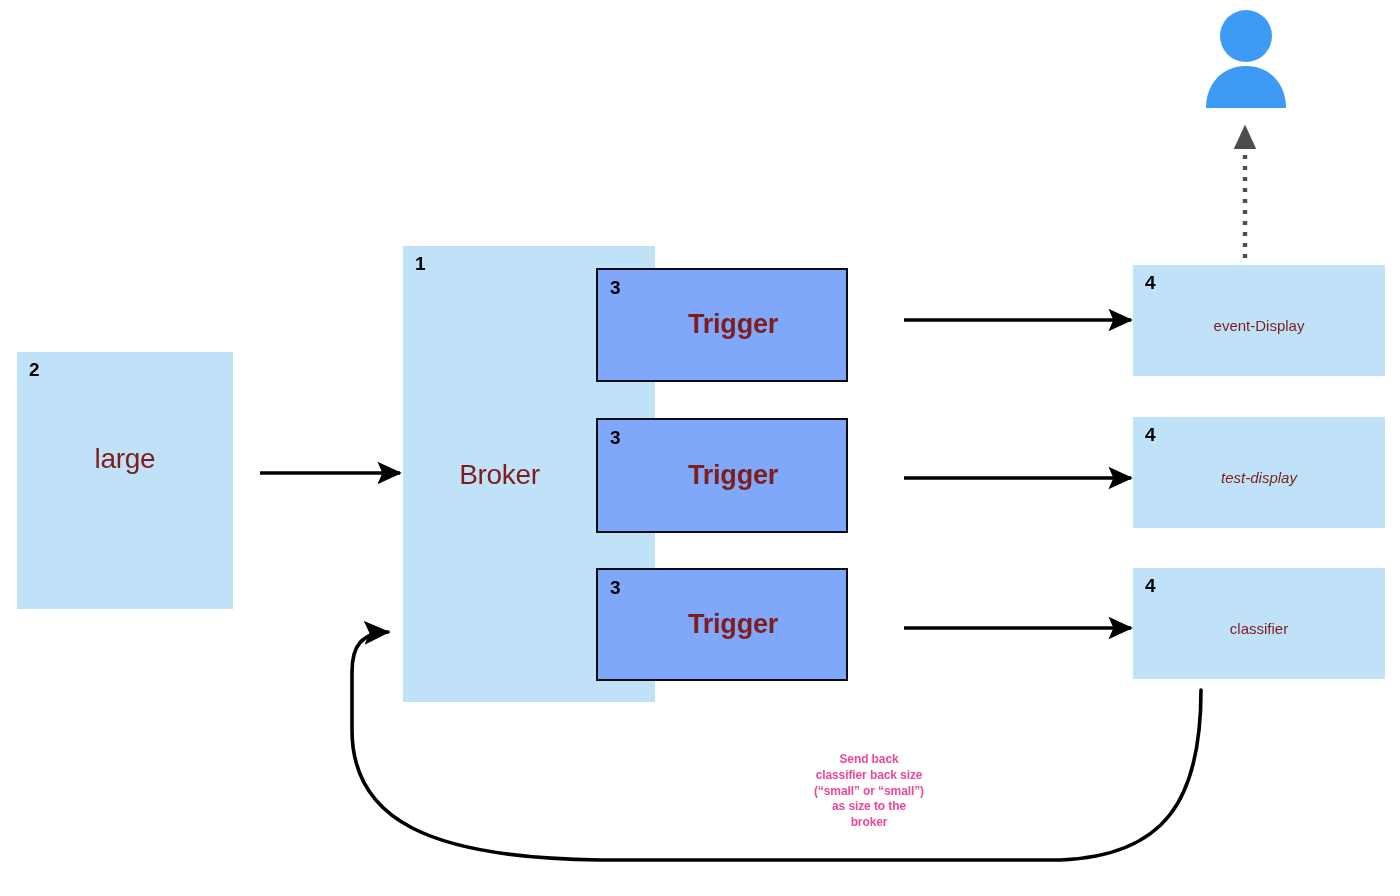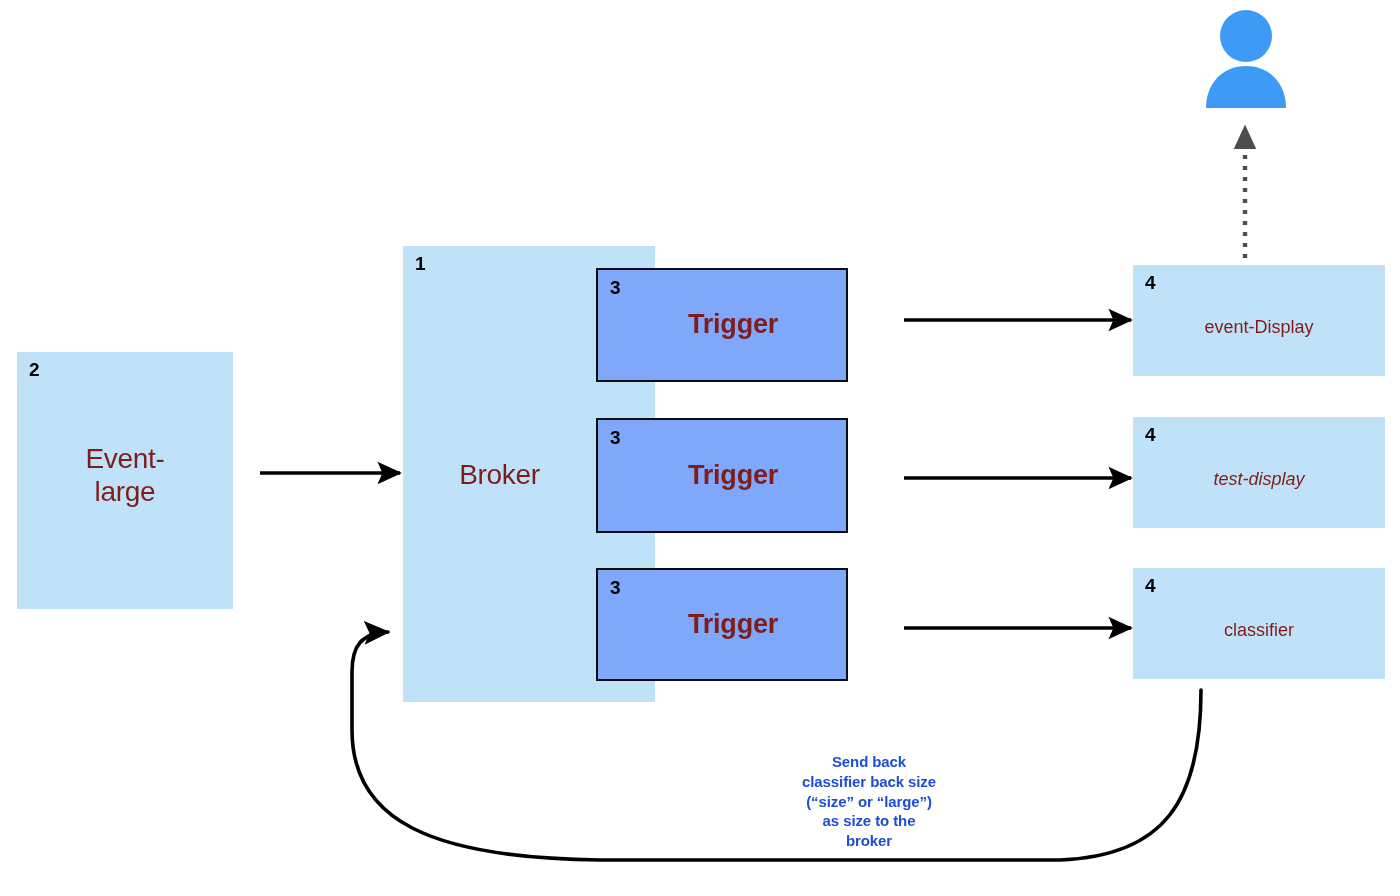--- a/index.html
+++ b/index.html
@@ -48,43 +48,43 @@
     text-align: center;
     color: #7f1d1d;
   }
   .label-big {
     font-size: 28px;
     font-weight: 400;
     line-height: 1.18;
     letter-spacing: -0.3px;
   }
   .label-small {
-    font-size: 18px;
+    font-size: 15px;
     font-weight: 400;
     letter-spacing: 0px;
   }
   .label-trigger {
     font-size: 27px;
     font-weight: 700;
     letter-spacing: -0.2px;
   }
   #svg-layer {
     position: absolute;
     top: 0;
     left: 0;
     width: 1400px;
     height: 896px;
     pointer-events: none;
   }
   .caption {
     position: absolute;
     text-align: center;
-    font-size: 15px;
+    font-size: 12px;
     font-weight: bold;
-    color: #1d4ed8;
+    color: #ec4899;
     line-height: 1.32;
     letter-spacing: -0.1px;
   }
   .caption div { white-space: nowrap; }
 </style>
 </head>
 <body>
 
 <div id="canvas">
 
@@ -119,21 +119,20 @@
   <div class="node" style="left:1200px; top:8px; width:92px; height:104px;">
     <svg viewBox="0 0 92 104" width="92" height="104">
       <circle cx="46" cy="28" r="26" fill="#3d9bf5"></circle>
       <path d="M 46 58 C 22 58, 6 76, 6 100 L 86 100 C 86 76, 70 58, 46 58 Z" fill="#3d9bf5"></path>
     </svg>
   </div>
 
   <div class="node lightbox" style="left:17px; top:352px; width:216px; height:257px;">
     <span class="corner-num">2</span>
     <div class="node-label label-big" style="top:90px;">
-      <div>Event-</div>
       <div>large</div>
     </div>
   </div>
 
   <div class="node lightbox" style="left:403px; top:246px; width:252px; height:456px;">
     <span class="corner-num">1</span>
     <div class="node-label label-big" style="top:212px; left:0; width:193px;">Broker</div>
   </div>
 
   <div class="node triggerbox" style="left:596px; top:268px; width:252px; height:114px;">
@@ -162,18 +161,18 @@
   </div>
 
   <div class="node lightbox" style="left:1133px; top:568px; width:252px; height:111px;">
     <span class="corner-num">4</span>
     <div class="node-label label-small" style="top:52px;">classifier</div>
   </div>
 
   <div class="caption" style="left:760px; top:752px; width:218px;">
     <div>Send back</div>
     <div>classifier back size</div>
-    <div>(“size” or “large”)</div>
+    <div>(“small” or “small”)</div>
     <div>as size to the</div>
     <div>broker</div>
   </div>
 
 </div>
 
 </body></html>

